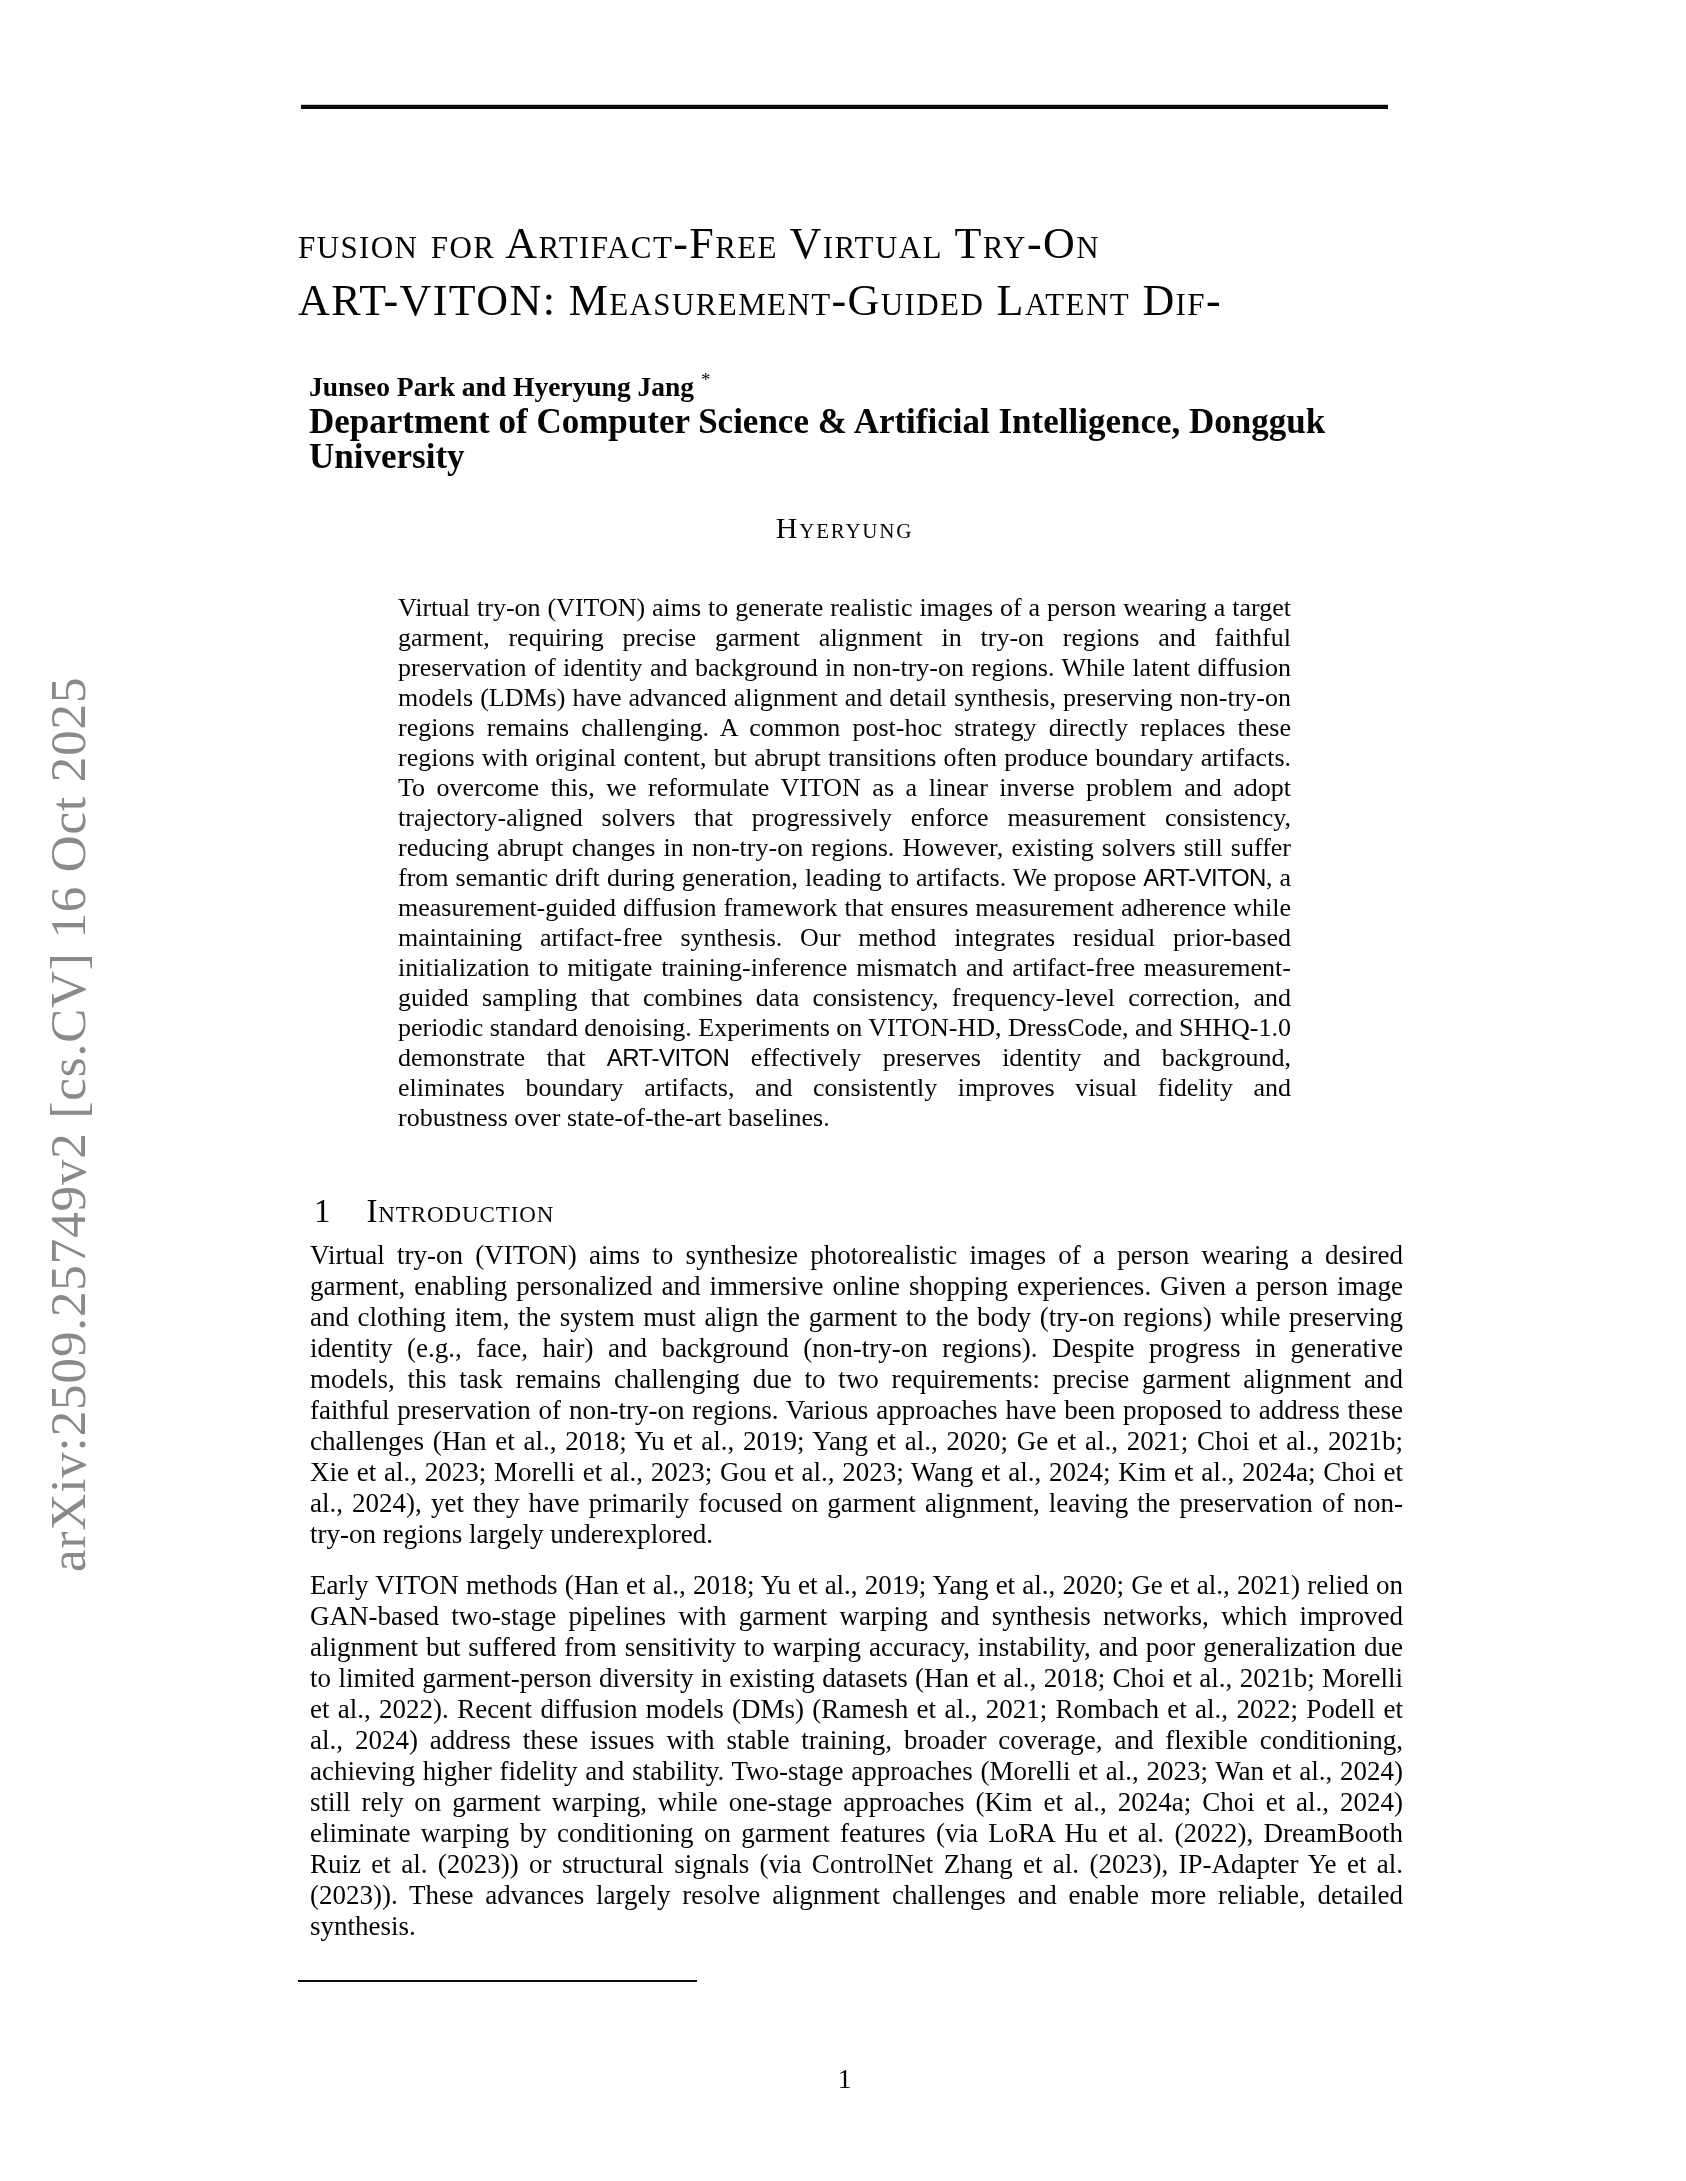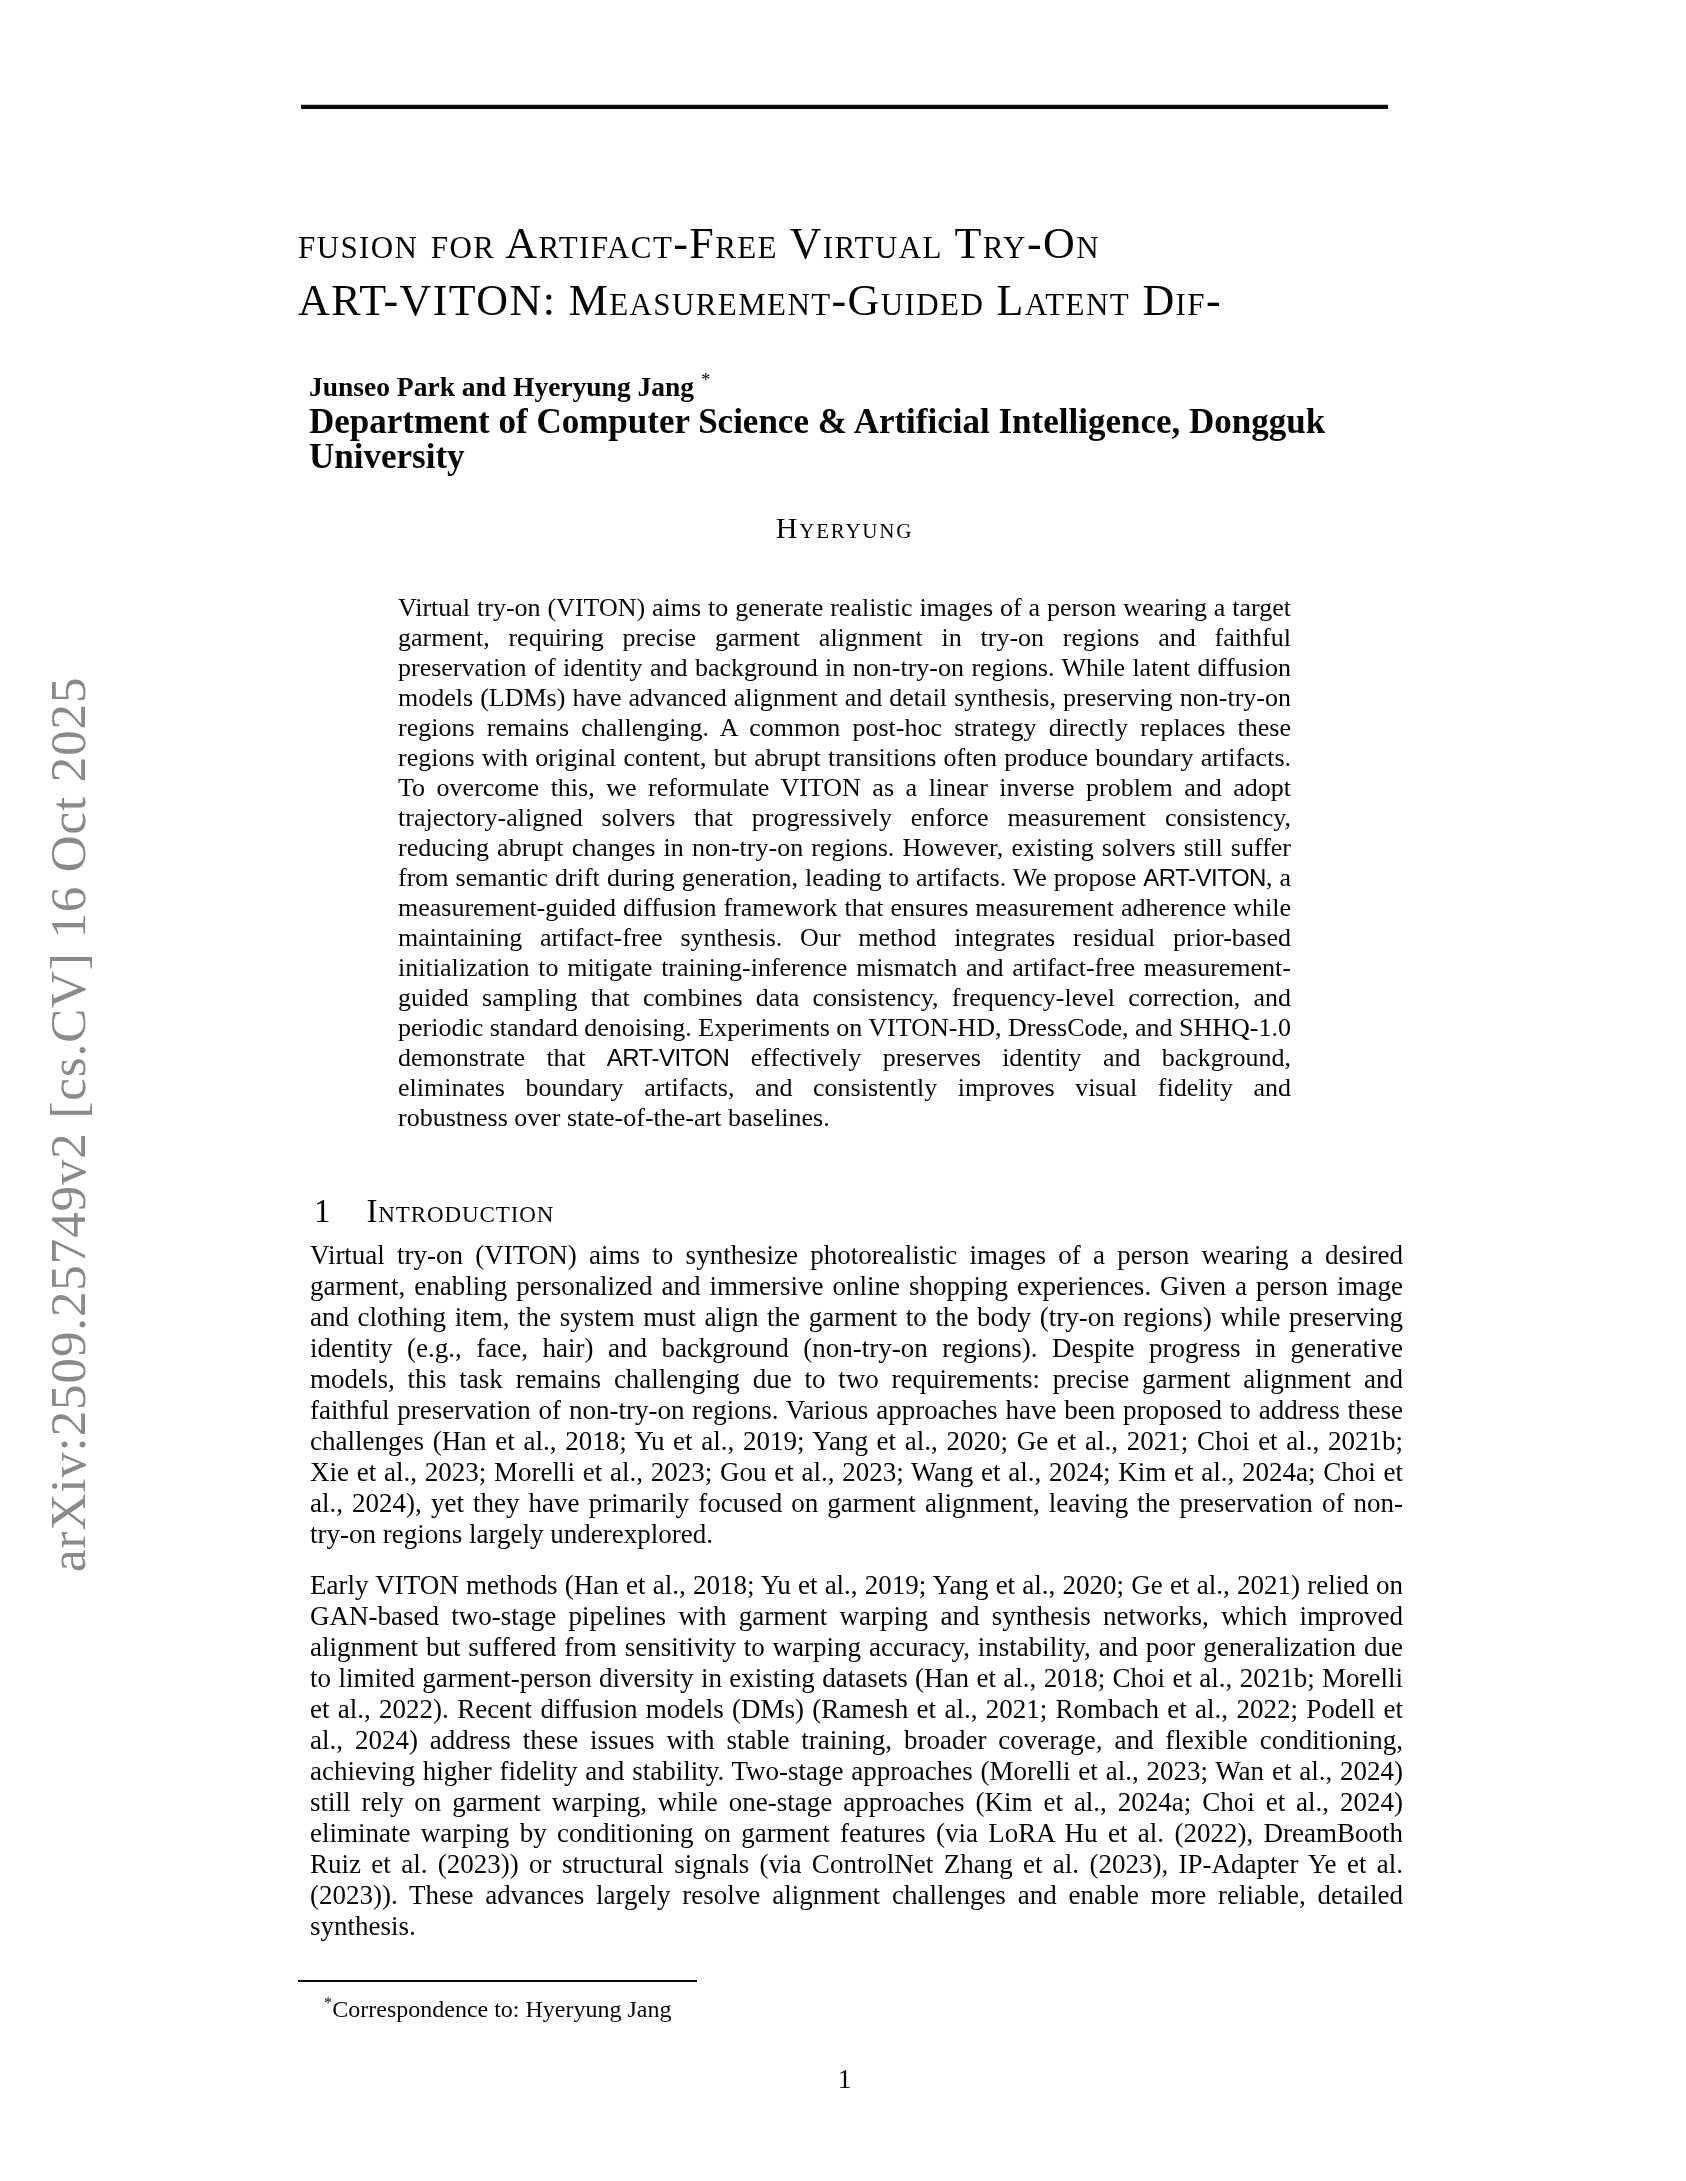--- a/index.html
+++ b/index.html
@@ -175,18 +175,17 @@
     <span class="sec-num">1</span><span class="sec-title">Introduction</span>
   </h2>
 
   <p class="body-par par-1">Virtual try-on (VITON) aims to synthesize photorealistic images of a person wearing a desired garment, enabling personalized and immersive online shopping experiences. Given a person image and clothing item, the system must align the garment to the body (try-on regions) while preserving identity (e.g., face, hair) and background (non-try-on regions). Despite progress in generative models, this task remains challenging due to two requirements: precise garment alignment and faithful preservation of non-try-on regions. Various approaches have been proposed to address these challenges (Han et al., 2018; Yu et al., 2019; Yang et al., 2020; Ge et al., 2021; Choi et al., 2021b; Xie et al., 2023; Morelli et al., 2023; Gou et al., 2023; Wang et al., 2024; Kim et al., 2024a; Choi et al., 2024), yet they have primarily focused on garment alignment, leaving the preservation of non-try-on regions largely underexplored.</p>
 
   <p class="body-par par-2">Early VITON methods (Han et al., 2018; Yu et al., 2019; Yang et al., 2020; Ge et al., 2021) relied on GAN-based two-stage pipelines with garment warping and synthesis networks, which improved alignment but suffered from sensitivity to warping accuracy, instability, and poor generalization due to limited garment-person diversity in existing datasets (Han et al., 2018; Choi et al., 2021b; Morelli et al., 2022). Recent diffusion models (DMs) (Ramesh et al., 2021; Rombach et al., 2022; Podell et al., 2024) address these issues with stable training, broader coverage, and flexible conditioning, achieving higher fidelity and stability. Two-stage approaches (Morelli et al., 2023; Wan et al., 2024) still rely on garment warping, while one-stage approaches (Kim et al., 2024a; Choi et al., 2024) eliminate warping by conditioning on garment features (via LoRA Hu et al. (2022), DreamBooth Ruiz et al. (2023)) or structural signals (via ControlNet Zhang et al. (2023), IP-Adapter Ye et al. (2023)). These advances largely resolve alignment challenges and enable more reliable, detailed synthesis.</p>
 
 
   <div class="footnote-rule"></div>
 
-  <div class="footnote"><span class="footnote-indent"></span><sup>*</sup><span>Correspondence to: Hyeryung Jang</span></div>
 
   <div class="page-number">1</div>
 
 </div>
 
 
 </body></html>

